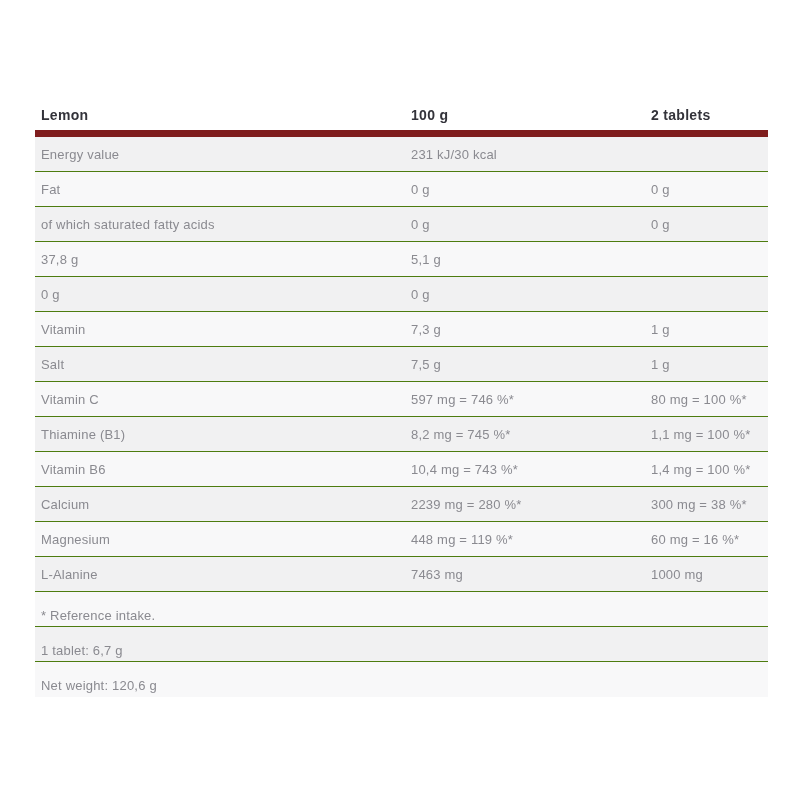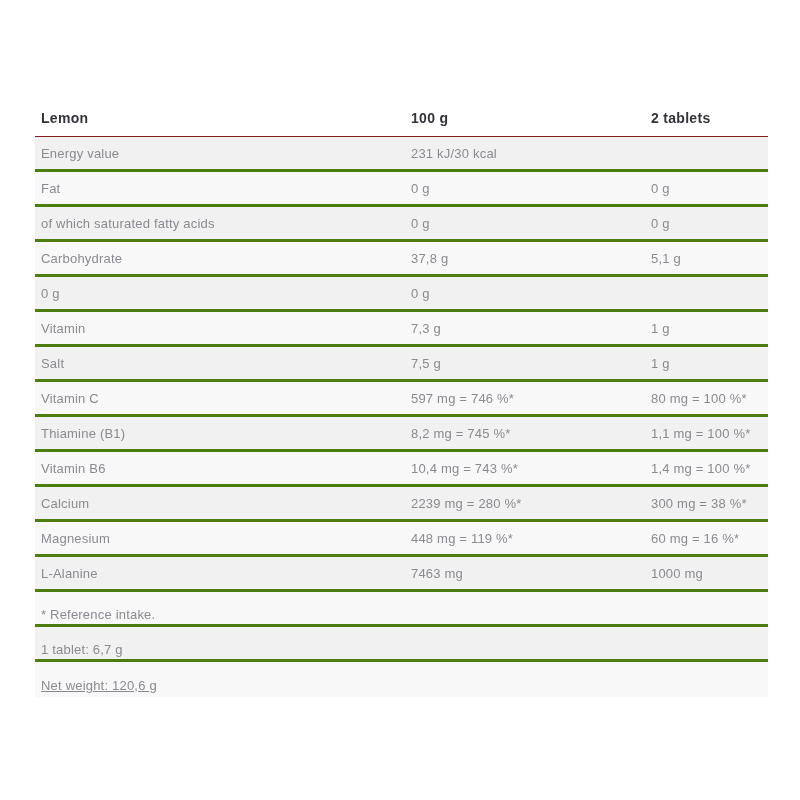--- a/index.html
+++ b/index.html
@@ -25,29 +25,29 @@
     box-sizing: border-box;
     padding-left: 6px;
   }
   .header-row {
     height: 37px;
     background: #ffffff;
     font-size: 14px;
     font-weight: bold;
     color: #33333a;
     letter-spacing: 0.3px;
-    border-bottom: 1px solid #7f1d1d;
+    border-bottom: 7px solid #7f1d1d;
   }
   .t-row {
     font-size: 13px;
     color: #8a8a90;
     letter-spacing: 0.2px;
-    border-bottom: 3px solid #4d7c0f;
+    border-bottom: 1px solid #4d7c0f;
   }
-  .t-row:last-child { border-bottom: none; text-decoration: underline; }
+  .t-row:last-child { border-bottom: none; }
   .t-row:nth-child(odd)  { background: #f1f1f2; }
   .t-row:nth-child(even) { background: #f8f8f9; }
   .cell {
     overflow: hidden;
     white-space: nowrap;
   }
   .foot-row .cell { grid-column: 1 / -1; margin-top: 12px; }
 </style>
 </head>
 <body>
@@ -70,21 +70,20 @@
     <div class="cell">0 g</div>
   </div>
 
   <div class="row t-row">
     <div class="cell">of which saturated fatty acids</div>
     <div class="cell">0 g</div>
     <div class="cell">0 g</div>
   </div>
 
   <div class="row t-row">
-    <div class="cell">Carbohydrate</div>
     <div class="cell">37,8 g</div>
     <div class="cell">5,1 g</div>
   </div>
 
   <div class="row t-row">
     <div class="cell">0 g</div>
     <div class="cell">0 g</div>
   </div>
 
   <div class="row t-row">

